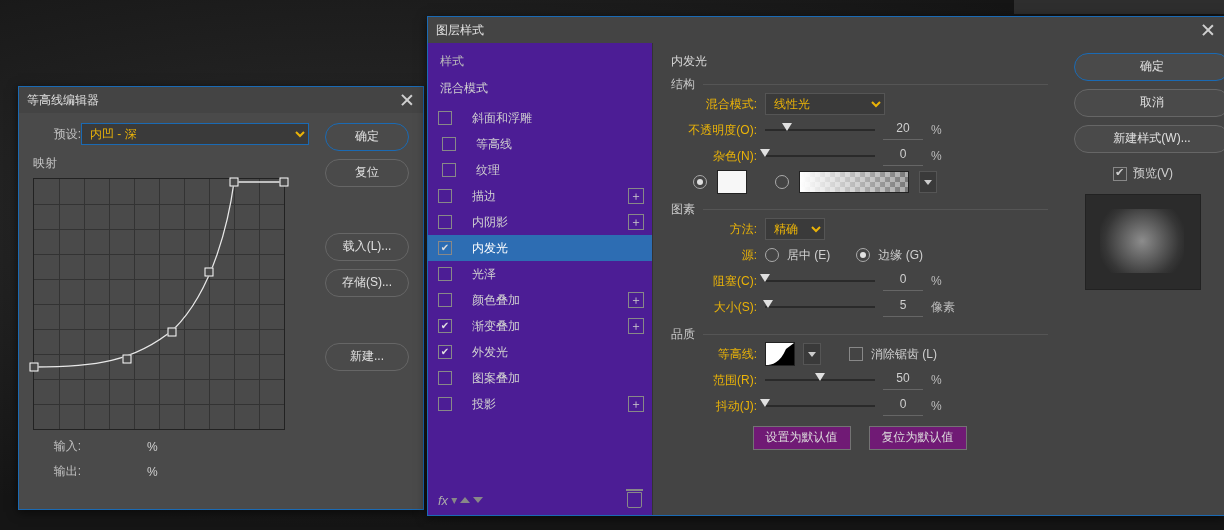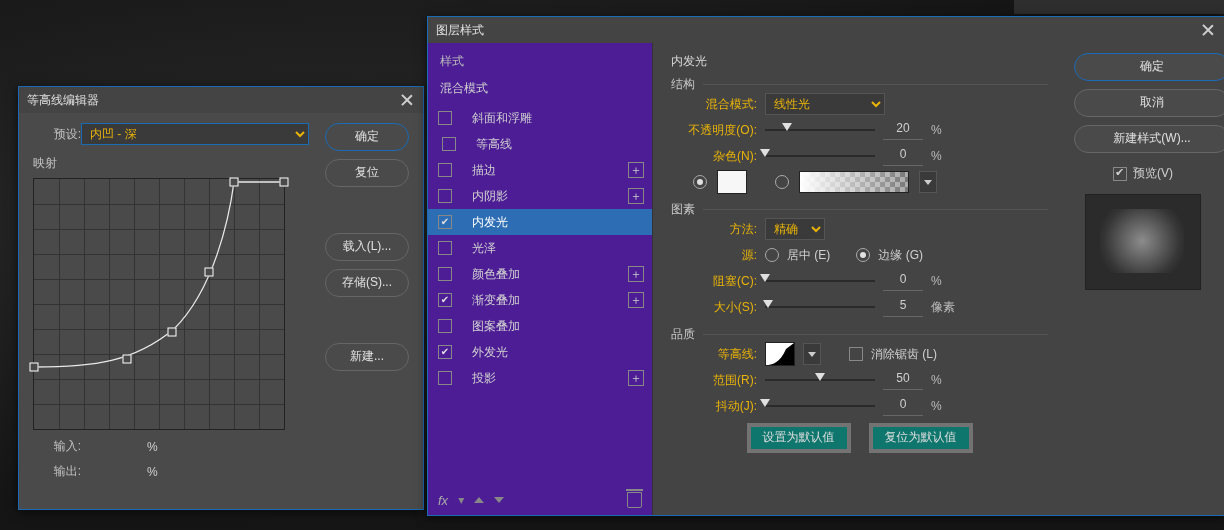--- a/index.html
+++ b/index.html
@@ -31,21 +31,21 @@
 #ls-dialog .ls-body{display:flex;height:calc(100% - 26px)}
 .ls-left{width:224px;background:#4c1d95;border-right:1px solid #333;display:flex;flex-direction:column}
 .ls-left .hdr{padding:10px 12px 6px;color:#bbb}
 .ls-left .mix{padding:4px 12px 8px;color:#d0d0d0}
 .ls-item{height:26px;display:flex;align-items:center;padding:0 10px 0 10px;gap:20px;cursor:pointer;position:relative}
 .ls-item .cb{width:12px;height:12px;border:1px solid #888;display:inline-flex;align-items:center;justify-content:center;font-size:10px;color:#e0e0e0}
 .ls-item.checked .cb::after{content:'✔';font-size:10px;line-height:1}
 .ls-item .plus{position:absolute;right:8px;width:14px;height:14px;border:1px solid #888;display:flex;align-items:center;justify-content:center;font-size:12px;color:#ccc}
 .ls-item.indent{padding-left:14px}
 .ls-item.selected{background:#2d6db3;color:#fff}
-.ls-footer{margin-top:auto;height:30px;display:flex;align-items:center;gap:10px;padding:0 10px;color:#aaa}
+.ls-footer{margin-top:auto;height:30px;display:flex;align-items:center;gap:3px;padding:0 10px;color:#aaa}
 .ls-footer .fx{font-style:italic;font-size:13px}
 .arrow-up,.arrow-down{width:0;height:0;border-left:5px solid transparent;border-right:5px solid transparent}
 .arrow-up{border-bottom:6px solid #888}
 .arrow-down{border-top:6px solid #888}
 .trash{width:13px;height:14px;border:1px solid #888;border-radius:0 0 2px 2px;position:relative;margin-left:auto}
 .trash::before{content:'';position:absolute;top:-4px;left:-2px;width:17px;height:2px;background:#888}
 .ls-center{flex:1;padding:10px 14px 10px 18px;overflow:hidden}
 .group{border-top:1px solid #555;margin-top:14px;padding-top:6px;position:relative}
 .group-title{position:absolute;top:-9px;left:0;background:#444;padding-right:8px;color:#c8c8c8}
 .ctl-row{display:flex;align-items:center;height:26px;gap:8px}
@@ -57,21 +57,21 @@
 .unit{color:#bbb;width:30px}
 .radio{width:12px;height:12px;border:1.5px solid #aaa;border-radius:50%;display:inline-flex;align-items:center;justify-content:center}
 .radio.on::after{content:'';width:6px;height:6px;background:#e0e0e0;border-radius:50%}
 .swatch{width:28px;height:22px;border:1px solid #222}
 .grad-box{width:108px;height:20px;border:1px solid #222;background:linear-gradient(to right,#fff,rgba(255,255,255,0)),repeating-conic-gradient(#777 0 25%,#aaa 0 50%) 0/10px 10px}
 .dd-caret{width:16px;height:20px;border:1px solid #555;background:#3a3a3a;display:flex;align-items:center;justify-content:center}
 .dd-caret::after{content:'';width:0;height:0;border-left:4px solid transparent;border-right:4px solid transparent;border-top:5px solid #ccc}
 .contour-sw{width:28px;height:22px;border:1px solid #222;background:#fff;position:relative;overflow:hidden}
 .contour-sw svg{position:absolute;inset:0}
 .cb-inline{width:12px;height:12px;border:1px solid #888;display:inline-block}
-.btn-flat{background:#0f766e;border:4px solid #737373;height:22px;line-height:20px;padding:0 12px;cursor:pointer;color:#ddd;font-size:12px}
+.btn-flat{background:#701a75;border:1px solid #737373;height:22px;line-height:20px;padding:0 12px;cursor:pointer;color:#ddd;font-size:12px}
 .ls-right{width:138px;padding:10px 12px;display:flex;flex-direction:column;gap:8px}
 .ls-right .btn{width:100%}
 .preview-row{display:flex;align-items:center;gap:6px;justify-content:center;margin-top:4px}
 .preview-box{width:114px;height:94px;background:#2b2b2b;border:1px solid #222;margin:4px auto 0;position:relative;overflow:hidden}
 .preview-box::after{content:'';position:absolute;left:14px;top:14px;width:84px;height:64px;background:radial-gradient(circle at 50% 50%,rgba(220,220,220,.55),rgba(120,120,120,.15) 70%,transparent 85%);border-radius:6px}
 .right-panel-hint{position:absolute;right:0;top:0;width:210px;height:14px;background:#2e2e2e}
 </style>
 </head>
 <body>
 <div class="bg-texture"></div>
@@ -156,20 +156,24 @@
       <div class="mix">混合模式</div>
       <div id="ls-items">
           <div class="ls-item">
             <span class="cb"></span>
             <span>斜面和浮雕</span>
           </div>
           <div class="ls-item indent">
             <span class="cb"></span>
             <span>等高线</span>
           </div>
+          <div class="ls-item indent">
+            <span class="cb"></span>
+            <span>纹理</span>
+          </div>
           <div class="ls-item">
             <span class="cb"></span>
             <span>描边</span>
             <span class="plus">＋</span>
           </div>
           <div class="ls-item">
             <span class="cb"></span>
             <span>内阴影</span>
             <span class="plus">＋</span>
           </div>
@@ -184,27 +188,27 @@
           <div class="ls-item">
             <span class="cb"></span>
             <span>颜色叠加</span>
             <span class="plus">＋</span>
           </div>
           <div class="ls-item checked">
             <span class="cb"></span>
             <span>渐变叠加</span>
             <span class="plus">＋</span>
           </div>
+          <div class="ls-item checked">
+            <span class="cb"></span>
+            <span>外发光</span>
+          </div>
           <div class="ls-item">
             <span class="cb"></span>
             <span>图案叠加</span>
-          </div>
-          <div class="ls-item checked">
-            <span class="cb"></span>
-            <span>外发光</span>
           </div>
           <div class="ls-item">
             <span class="cb"></span>
             <span>投影</span>
             <span class="plus">＋</span>
           </div>
         </div>
       <div class="ls-footer">
         <span class="fx">fx</span>
         <span style="color:#888">▾</span>

